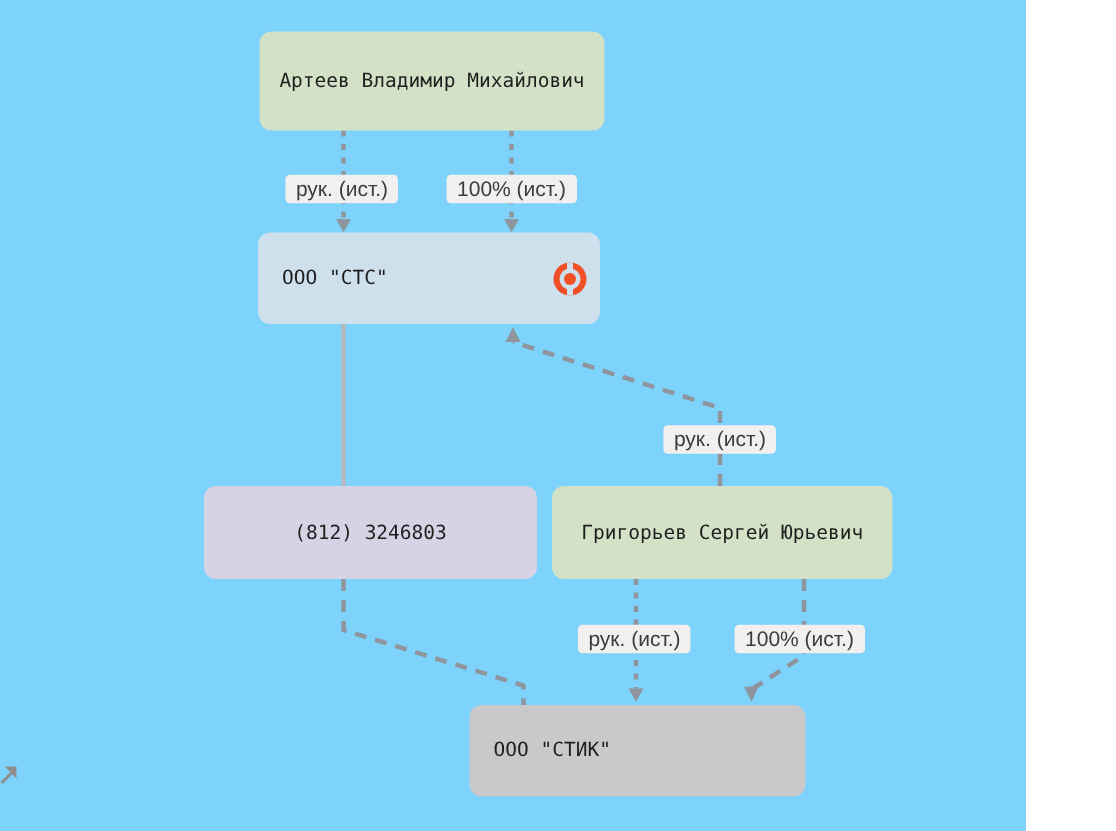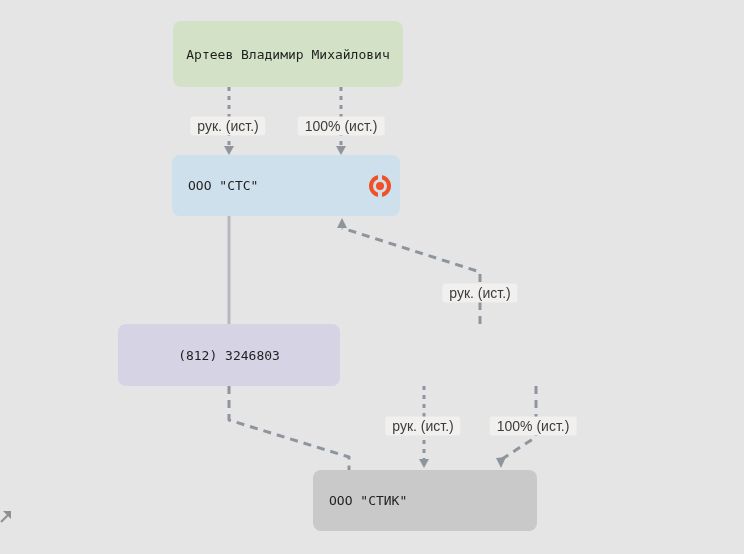--- a/index.html
+++ b/index.html
@@ -1,20 +1,20 @@
 <!DOCTYPE html>
 <html style="--node-person: #d3e2c7; --node-company-main: #cfe0ed; --node-phone: #d6d3e4; --node-company: #c9c9c9; --node-text: #1f1f1f; --edge: #8f959d; --edge-solid: #b4b8bf; --label-bg: #f1f0ee; --label-text: #3c3c3c; --brand: #f14f26;"><head>
 <meta charset="utf-8">
 <style>
   html, body { margin: 0; padding: 0; background: #ffffff; }
   .canvas {
     position: relative;
-    width: 744px;
+    width: 684px;
     height: 554px;
-    background: #e5e5e5;
+    background: #7dd3fc;
     overflow: hidden;
     font-family: "Liberation Sans", sans-serif;
   }
   svg.edges {
     position: absolute;
     left: 0; top: 0;
     width: 744px; height: 554px;
     pointer-events: none;
   }
   .edge-dash {
@@ -47,21 +47,21 @@
     color: var(--node-text, #1f1f1f);
     cursor: pointer;
     box-sizing: border-box;
     white-space: nowrap;
   }
   .node.center { justify-content: center; }
   .node.left   { justify-content: flex-start; padding-left: 16px; }
 
   .node-person-top   { left:173px; top:21px;  width:230px; height:66px; background: var(--node-person, #d3e2c7); }
   .node-company-sts  { left:172px; top:155px; width:228px; height:61px; background: var(--node-company-main, #cfe0ed); }
-  .node-phone        { left:118px; top:324px; width:222px; height:62px; background: var(--node-phone, #d6d3e4); }
+  .node-phone        { left:136px; top:324px; width:222px; height:62px; background: var(--node-phone, #d6d3e4); }
   .node-person-right { left:368px; top:324px; width:227px; height:62px; background: var(--node-person, #d3e2c7); }
   .node-company-stik { left:313px; top:470px; width:224px; height:61px; background: var(--node-company, #c9c9c9); }
 
   .edge-label {
     position: absolute;
     transform: translate(-50%, -50%);
     background: var(--label-bg, #f1f0ee);
     color: var(--label-text, #3c3c3c);
     font-size: 14px;
     line-height: 13px;
@@ -157,20 +157,23 @@
       <span class="slit"></span>
       <span class="ring"></span>
       <span class="dot"></span>
     </span>
   </div>
 
   <div class="node node-phone center">
     <span>(812) 3246803</span>
   </div>
 
+  <div class="node node-person-right center">
+    <span>Григорьев Сергей Юрьевич</span>
+  </div>
 
   <div class="node node-company-stik left">
     <span>ООО "СТИК"</span>
   </div>
 
   <div class="edge-label lbl-ruk1">рук. (ист.)</div>
   <div class="edge-label lbl-pct1">100% (ист.)</div>
   <div class="edge-label lbl-ruk2">рук. (ист.)</div>
   <div class="edge-label lbl-ruk3">рук. (ист.)</div>
   <div class="edge-label lbl-pct2">100% (ист.)</div>

